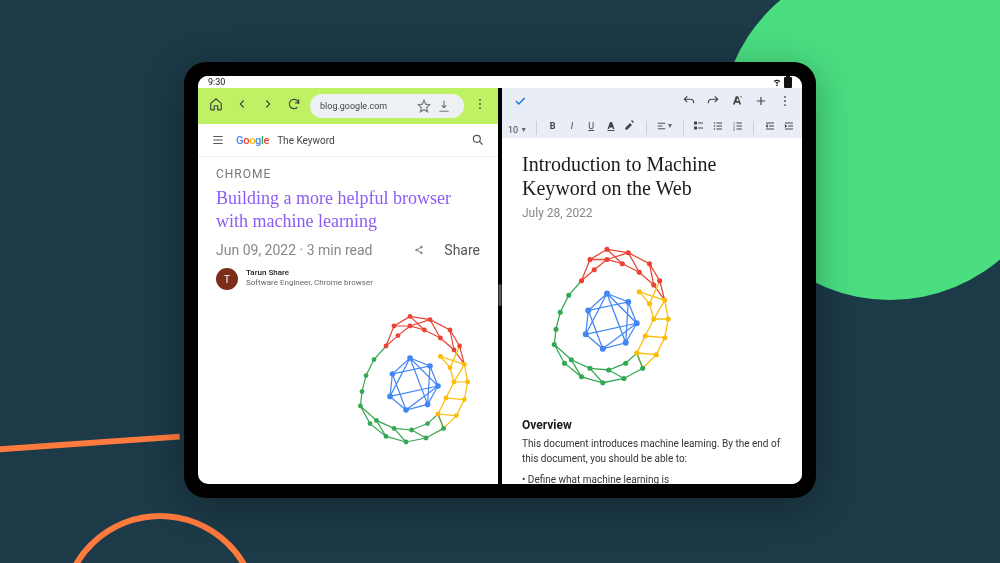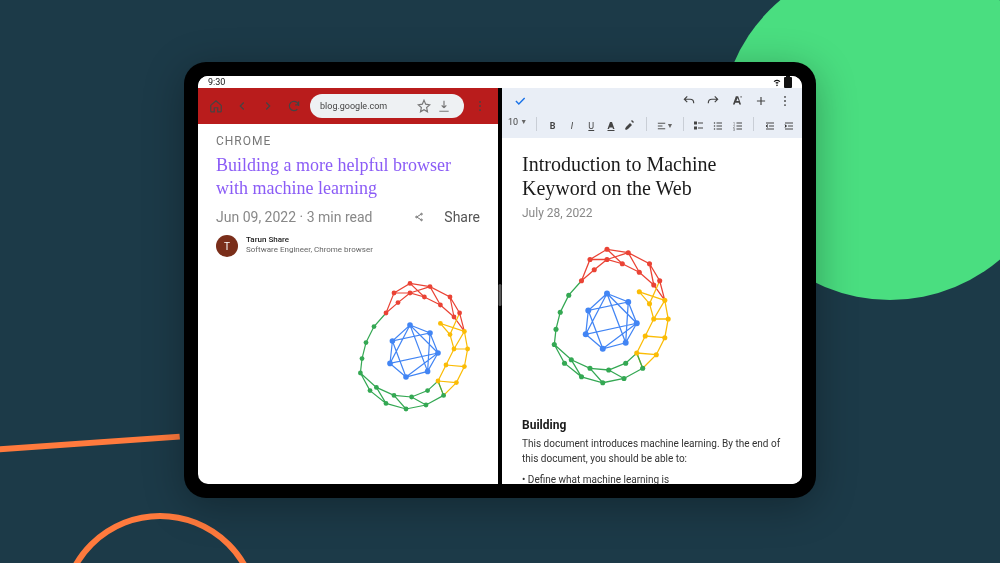--- a/index.html
+++ b/index.html
@@ -18,21 +18,21 @@
     
     .statusbar { height: 18px; display: flex; align-items: center; justify-content: space-between; padding: 0 10px; font-size: 9px; color: #111; background: #fff; }
     .status-right { display: flex; align-items: center; gap: 2px; }
 
     .split { flex: 1; display: flex; position: relative; }
     .pane { flex: 1; overflow: hidden; display: flex; flex-direction: column; }
     .divider { width: 4px; background: #000; position: relative; }
     .divider::after { content: ''; width: 3px; height: 22px; background: #555; border-radius: 2px; position: absolute; top: 50%; left: 50%; transform: translate(-50%,-50%); }
 
     
-    .chrome-top { padding: 6px 8px; display: flex; align-items: center; gap: 6px; background: #b91c1c; }
+    .chrome-top { padding: 6px 8px; display: flex; gap: 6px; background: #bef264; }
     .icon-btn { width: 20px; height: 20px; display: flex; align-items: center; justify-content: center; color: #444; cursor: pointer; }
     .icon-btn svg { width: 14px; height: 14px; }
     .urlbar { flex: 1; height: 24px; background: #eef1f3; border-radius: 12px; display: flex; align-items: center; padding: 0 10px; font-size: 9px; color: #444; }
     .urlbar-text { flex: 1; }
 
     .keyword-bar { display: flex; align-items: center; gap: 8px; padding: 6px 10px; border-bottom: 1px solid #eee; }
     .google-logo { font-size: 11px; font-weight: 500; letter-spacing: -0.3px; }
     .google-logo .g1{color:#4285F4}.google-logo .g2{color:#EA4335}.google-logo .g3{color:#FBBC05}.google-logo .g4{color:#4285F4}.google-logo .g5{color:#34A853}.google-logo .g6{color:#EA4335}
     .keyword-title { font-size: 10px; color: #444; }
     .keyword-search { margin-left: auto; }
@@ -48,21 +48,21 @@
     .author-name { color: #222; font-weight: 500; display: block; }
     .hero { margin-top: 12px; display: flex; justify-content: flex-end; }
     .hero .chrome-graph { width: 160px; height: 160px; transform: translateX(10px); }
 
     
     .docs-top { background: #e9eef6; }
     .docs-row1 { display: flex; align-items: center; justify-content: space-between; padding: 4px 8px; height: 26px; }
     .docs-check { color: #1a73e8; }
     .docs-actions { display: flex; gap: 6px; align-items: center; }
     .docs-actions .icon-btn { width: 18px; height: 18px; }
-    .docs-toolbar { display: flex; align-items: flex-start; gap: 6px; padding: 3px 6px; font-size: 9px; color: #444; flex-wrap: nowrap; overflow: hidden; }
+    .docs-toolbar { display: flex; align-items: flex-end; gap: 6px; padding: 3px 6px; font-size: 9px; color: #444; flex-wrap: nowrap; overflow: hidden; }
     .docs-toolbar .sep { width: 1px; height: 14px; background: #c9ced6; margin: 0 3px; }
     .tb-btn { width: 18px; height: 18px; display: flex; align-items: center; justify-content: center; cursor: pointer; }
     .tb-btn svg { width: 12px; height: 12px; }
     .fontsize { display: flex; align-items: center; gap: 2px; font-size: 9px; }
     .caret { font-size: 7px; color: #666; }
 
     .doc-page { flex: 1; background: #fff; padding: 14px 20px; overflow: hidden; }
     .doc-title { font-family: Georgia, 'Times New Roman', serif; font-size: 20px; line-height: 1.2; color: #1a1a1a; }
     .doc-date { font-size: 12px; color: #888; margin-top: 6px; }
     .doc-graph { margin: 14px 0 10px 0; }
@@ -132,20 +132,35 @@
           </div>
           <span class="icon-btn">
               <svg viewBox="0 0 24 24" fill="#444">
                 <circle cx="12" cy="5" r="1.6"></circle>
                 <circle cx="12" cy="12" r="1.6"></circle>
                 <circle cx="12" cy="19" r="1.6"></circle>
               </svg>
             </span>
         </div>
 
+        <div class="keyword-bar">
+          <span class="icon-btn">
+              <svg viewBox="0 0 24 24" stroke="#555" stroke-width="2">
+                <path d="M4 6h16M4 12h16M4 18h16"></path>
+              </svg>
+            </span>
+          <span class="google-logo"><span class="g1">G</span><span class="g2">o</span><span class="g3">o</span><span class="g4">g</span><span class="g5">l</span><span class="g6">e</span></span>
+          <span class="keyword-title">The Keyword</span>
+          <span class="icon-btn keyword-search">
+              <svg viewBox="0 0 24 24" fill="none" stroke="#555" stroke-width="2">
+                <circle cx="10" cy="10" r="6"></circle>
+                <path d="M20 20l-5-5"></path>
+              </svg>
+            </span>
+        </div>
 
         <div class="article">
           <div class="cat">CHROME</div>
           <div class="headline">Building a more helpful browser with machine learning</div>
           <div class="meta-row">
             <span>Jun 09, 2022  ·  3 min read</span>
             <span class="share">
               <svg width="10" height="10" viewBox="0 0 24 24" fill="none" stroke="#555" stroke-width="2">
                   <circle cx="18" cy="5" r="2"></circle>
                   <circle cx="6" cy="12" r="2"></circle>
@@ -398,21 +413,21 @@
                 <circle cx="100" cy="70" r="3.5" fill="#4285F4"></circle>
                   <circle cx="125" cy="80" r="3.5" fill="#4285F4"></circle>
                   <circle cx="135" cy="105" r="3.5" fill="#4285F4"></circle>
                   <circle cx="122" cy="128" r="3.5" fill="#4285F4"></circle>
                   <circle cx="95" cy="135" r="3.5" fill="#4285F4"></circle>
                   <circle cx="75" cy="118" r="3.5" fill="#4285F4"></circle>
                   <circle cx="78" cy="90" r="3.5" fill="#4285F4"></circle>
               </g>
             </svg>
           </div>
-          <div class="doc-h2">Building</div>
+          <div class="doc-h2">Overview</div>
           <div class="doc-body">This document introduces machine learning. By the end of this document, you should be able to:</div>
           <div class="doc-body" style="margin-top:6px">• <span>Define what machine learning is</span></div>
         </div>
       </div>
 
     </div>
 
   </div>
 </div>
 

